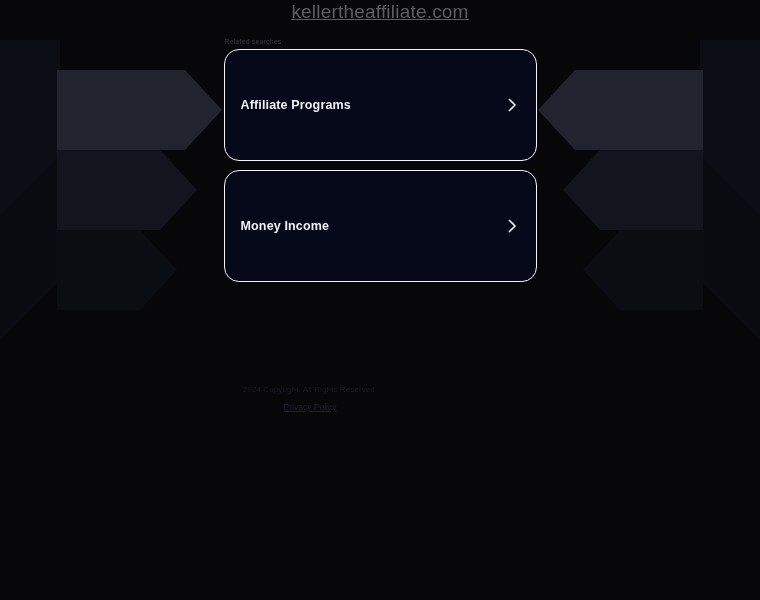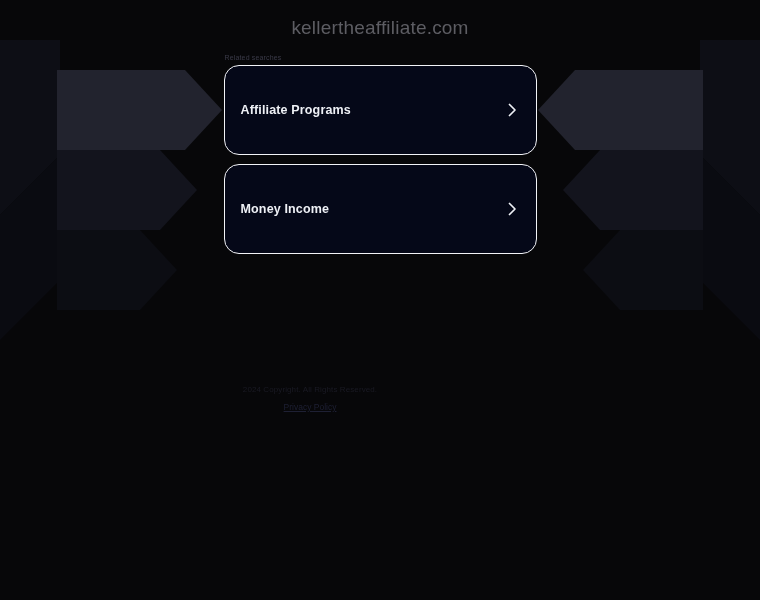--- a/index.html
+++ b/index.html
@@ -33,28 +33,28 @@
     z-index:2;
     width:760px;
     height:600px;
     display:flex;
     flex-direction:column;
     align-items:center;
   }
 
   
   .site-title {
-    margin-top:16px;
     font-size:19px;
     font-weight:400;
     letter-spacing:.2px;
     color:#5d5d63;
     line-height:24px;
     text-align:center;
     user-select:none;
+    text-decoration:underline;
   }
 
   
   .results {
     width:313px;
     margin-top:13px;
   }
 
   .related-label {
     font-size:7px;
@@ -64,21 +64,21 @@
     margin-bottom:3px;
     line-height:9px;
   }
 
   .result-card {
     position:relative;
     display:flex;
     align-items:center;
     justify-content:space-between;
     width:313px;
-    height:90px;
+    height:112px;
     margin-bottom:9px;
     padding:0 17px 0 16px;
     background:#050818;
     border:1.6px solid #f2f3f7;
     border-radius:15px;
     cursor:pointer;
     text-decoration:none;
   }
 
   .result-card:last-of-type { margin-bottom:16px; }

